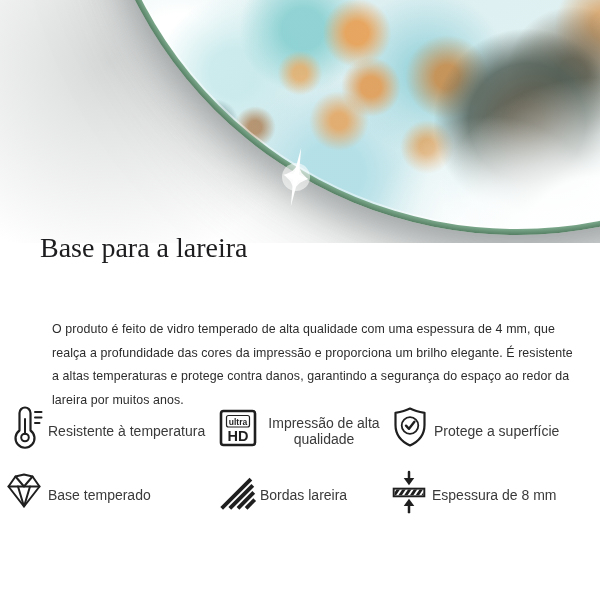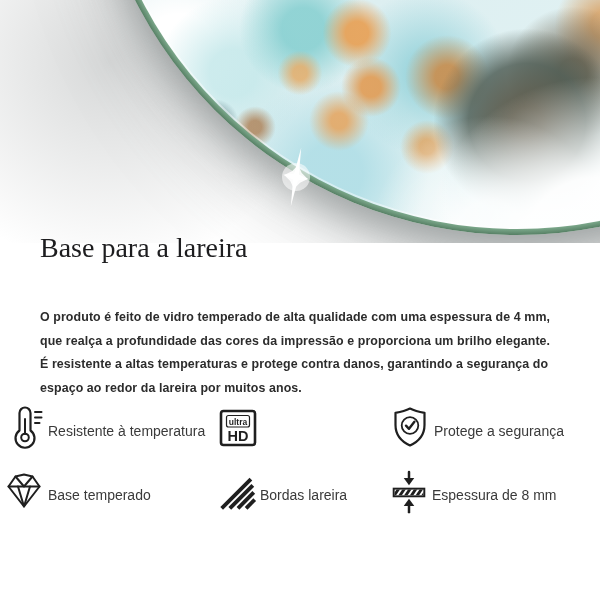--- a/index.html
+++ b/index.html
@@ -87,21 +87,21 @@
         <path d="M0 -30 L2.4 -3 L13 0 L2.4 3 L0 30 L-2.4 3 L-13 0 L-2.4 -3 Z" fill="#ffffff"></path>
         <path d="M0 -12 L5 -5 L12 0 L5 5 L0 12 L-5 5 L-12 0 L-5 -5 Z" fill="rgba(255,255,255,0.9)"></path>
       </g>
     </svg>
   </div>
 
   <h1 class="title" style="margin:0;">
     <span>Base para a lareira</span>
   </h1>
 
-  <p class="desc" style="margin:0;font-weight:bold;">O produto é feito de vidro temperado de alta qualidade com uma espessura de 4 mm, que realça a profundidade das cores da impressão e proporciona um brilho elegante. É resistente a altas temperaturas e protege contra danos, garantindo a segurança do espaço ao redor da lareira por muitos anos.</p>
+  <p class="desc" style="margin:12px;">O produto é feito de vidro temperado de alta qualidade com uma espessura de 4 mm, que realça a profundidade das cores da impressão e proporciona um brilho elegante. É resistente a altas temperaturas e protege contra danos, garantindo a segurança do espaço ao redor da lareira por muitos anos.</p>
 
   <div class="features">
 
     <div class="feature">
       <div class="icon-box">
         <svg class="icon" width="48" height="48" viewBox="0 0 48 48">
           <path class="stroke" d="M19.5 9 A5.5 5.5 0 0 1 30.5 9 L30.5 26.5 A9.5 9.5 0 1 1 19.5 26.5 Z"></path>
           <line class="stroke thin" x1="25" y1="15" x2="25" y2="30"></line>
           <circle class="stroke thin" cx="25" cy="33.5" r="3.8"></circle>
           <line class="stroke thin" x1="35" y1="8" x2="41.5" y2="8"></line>
@@ -114,31 +114,32 @@
 
     <div class="feature">
       <div class="icon-box">
         <svg class="icon" width="48" height="48" viewBox="0 0 48 48">
           <rect class="stroke" x="7" y="7" width="34" height="34" rx="2.5" style="stroke-width:2.6"></rect>
           <rect class="stroke" x="12.5" y="11.5" width="23" height="11.5" rx="2" style="stroke-width:1.2"></rect>
           <text class="svgtext" x="24" y="20.5" text-anchor="middle" font-size="8.5" font-weight="600">ultra</text>
           <text class="svgtext" x="24" y="36.5" text-anchor="middle" font-size="14.5" font-weight="700">HD</text>
         </svg>
       </div>
+      <div class="feature-label">Impressão de alta qualidade</div>
     </div>
 
     <div class="feature">
       <div class="icon-box">
         <svg class="icon" width="48" height="48" viewBox="0 0 48 48">
           <path class="stroke" d="M24 4.5 C28 6.6 33.5 8 38.5 8.8 L38.5 21 C38.5 30.5 32.5 37.6 24 41.5 C15.5 37.6 9.5 30.5 9.5 21 L9.5 8.8 C14.5 8 20 6.6 24 4.5 Z"></path>
           <circle class="stroke" cx="24" cy="21.5" r="8.3" style="stroke-width:1.8"></circle>
           <path class="stroke" d="M20 21.7 L23 24.8 L28.4 17.8" style="stroke-width:2.4"></path>
         </svg>
       </div>
-      <div class="feature-label">Protege a segurança</div>
+      <div class="feature-label">Protege a superfície</div>
     </div>
 
     <div class="feature row2">
       <div class="icon-box">
         <svg class="icon" width="48" height="48" viewBox="0 0 48 48">
           <path class="stroke thin" d="M8.5 18.5 L15.5 8.5 L24 6.5 L32.5 8.5 L39.5 18.5 L24 38.5 Z"></path>
           <line class="stroke thin" x1="8.5" y1="18.5" x2="39.5" y2="18.5"></line>
           <path class="stroke thin" d="M15.5 8.5 L24 18.5 L32.5 8.5"></path>
           <path class="stroke thin" d="M18 18.5 L24 38.5 L30 18.5"></path>
         </svg>

